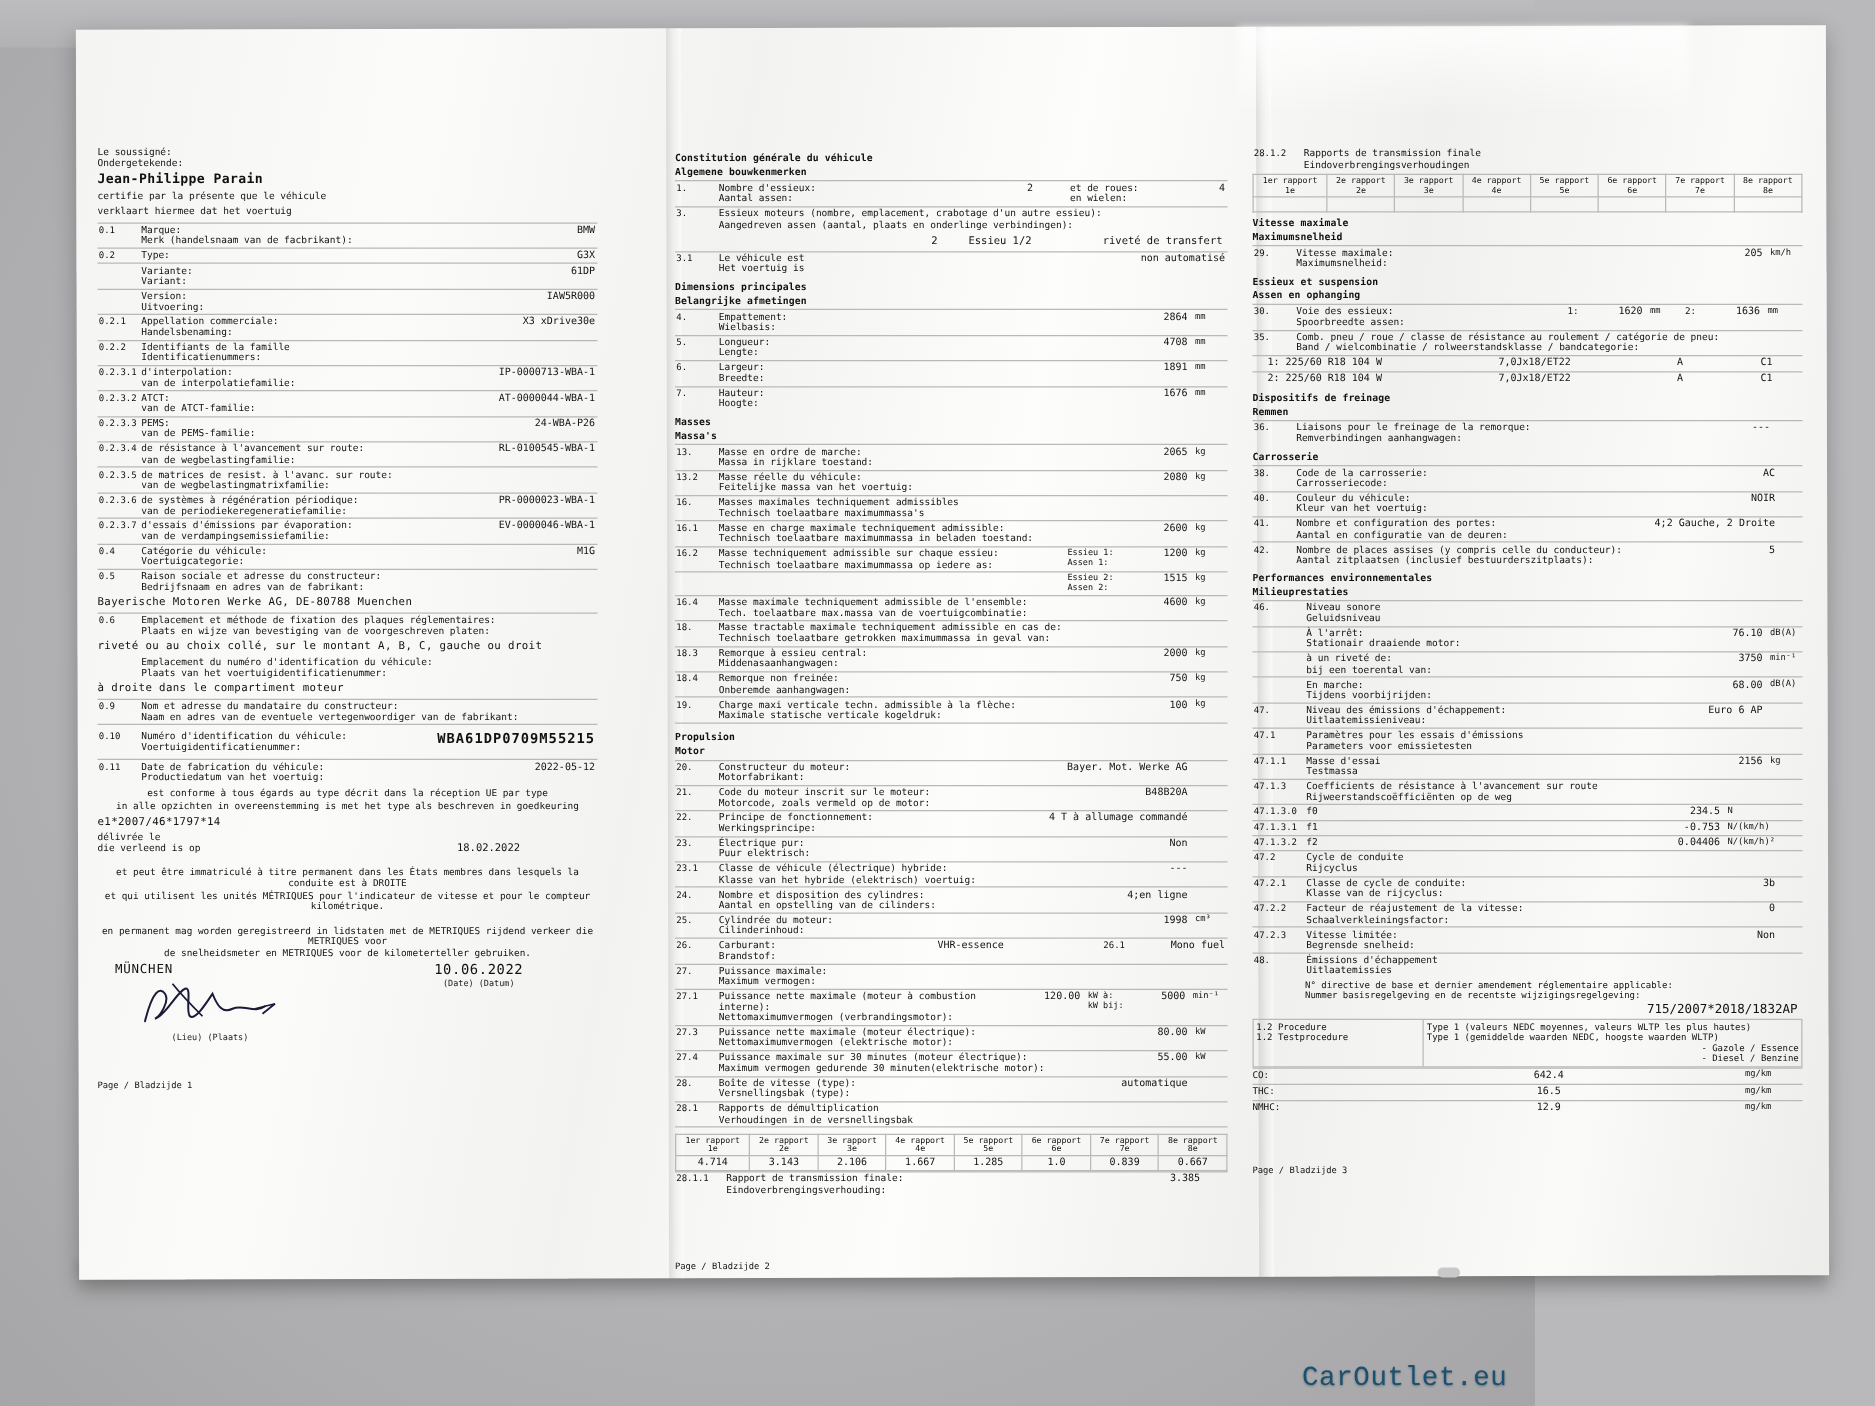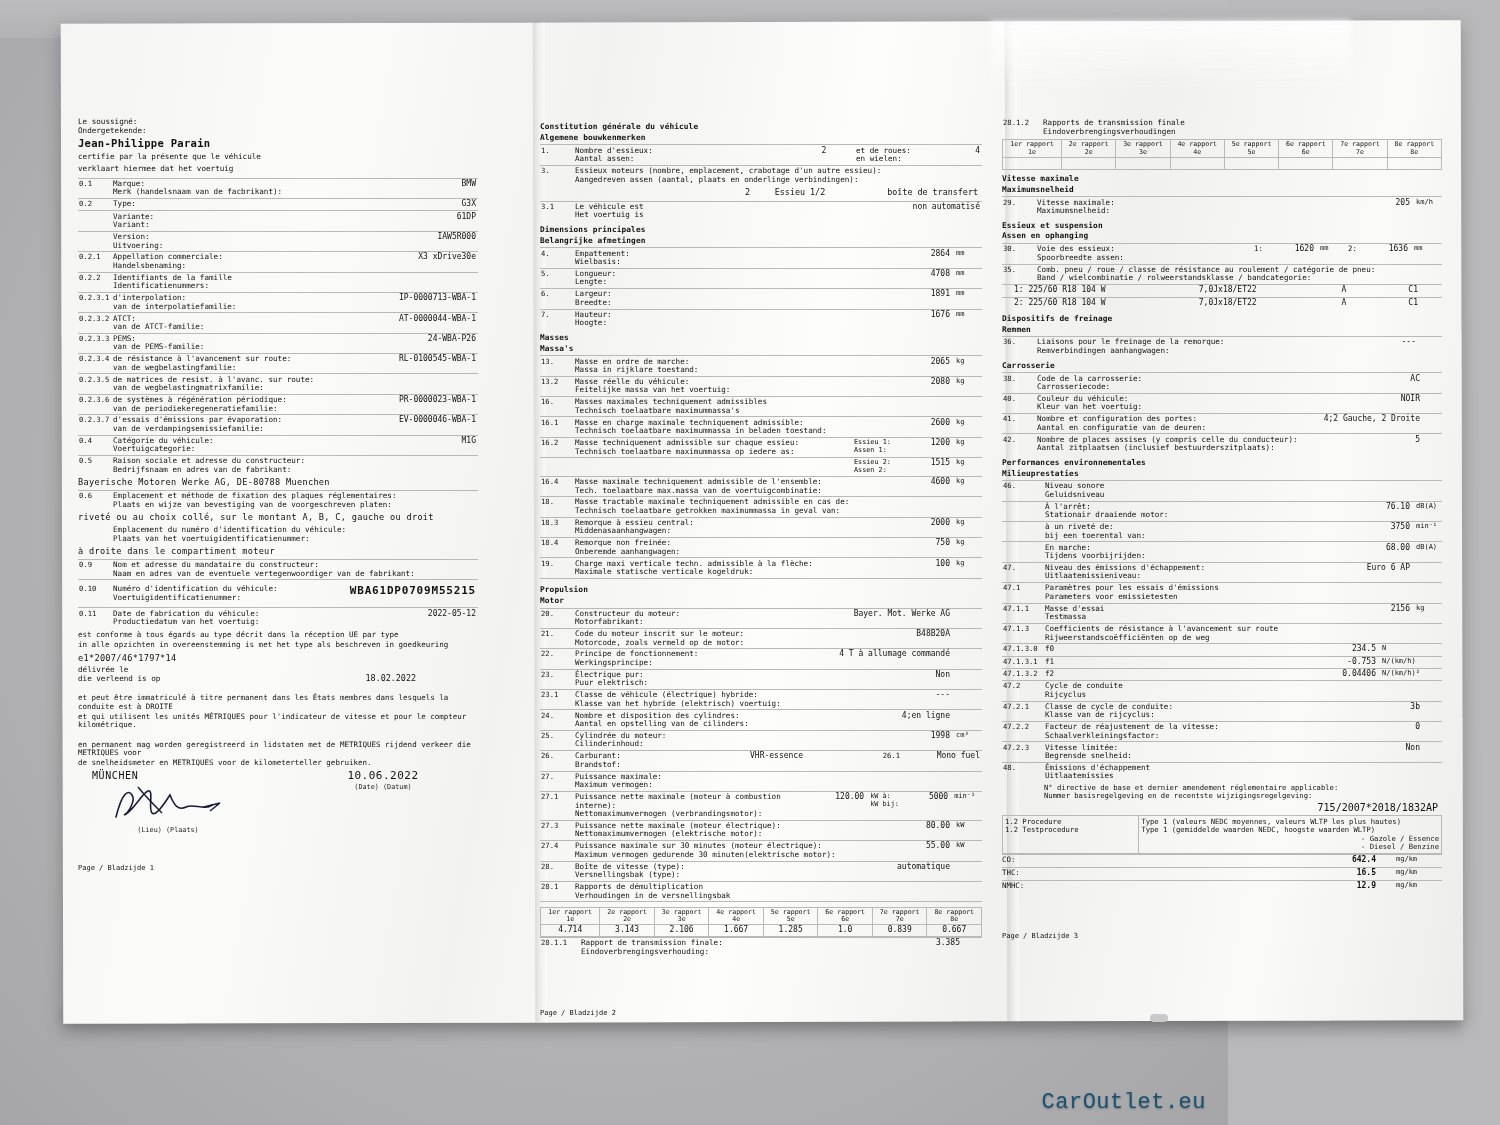--- a/index.html
+++ b/index.html
@@ -63,21 +63,21 @@
   .lab .nl{display:block;}
   .val{flex:0 0 auto;text-align:right;font-size:8px;padding-right:2px;white-space:nowrap;}
   .unit{display:inline-block;width:26px;text-align:left;font-size:7px;padding-left:4px;}
   .mid{font-size:8.4px;}
 
   .hdr-top{font-size:7.6px;}
   .name{font-size:10.5px;font-weight:bold;letter-spacing:.3px;margin:3px 0 3px 0;}
   .certify{font-size:7.6px;margin-bottom:4px;}
   .vin{font-size:11px;font-weight:bold;letter-spacing:.8px;}
 
-  .freetxt{font-size:7.5px;padding:3px 0 2px 0;}
+  .freetxt{font-size:7.5px;padding:3px 0 2px 0;text-align:center;}
   .freetxt.c{text-align:left;font-size:8.6px;letter-spacing:.3px;}
 
   .sig-area{display:flex;justify-content:space-between;}
   .sig-left{width:180px;text-align:center;}
   .sig-right{width:190px;text-align:center;}
   .city{font-size:10px;letter-spacing:.6px;text-align:left;padding-left:14px;}
   .date{font-size:11px;letter-spacing:.5px;}
   .cap{font-size:6.8px;margin-top:2px;color:#222;}
   .sigmark{height:44px;position:relative;}
   .sigmark svg{position:absolute;left:30px;top:2px;}
@@ -92,23 +92,23 @@
 
   .ratio-head td{font-size:6.6px;line-height:1.1;}
 
   
   .tyre{display:flex;border-top:.6px solid #b9b9b7;font-size:8px;padding:1.5px 0;}
   .tyre .t1{flex:0 0 42%;padding-left:12px;}
   .tyre .t2{flex:0 0 26%;}
   .tyre .t3{flex:0 0 14%;text-align:center;}
   .tyre .t4{flex:1 1 auto;text-align:right;padding-right:24px;}
 
-  .emis{display:flex;border-top:.6px solid #b9b9b7;font-size:7.4px;padding:1.5px 0;gap:12px;}
+  .emis{display:flex;border-top:.6px solid #b9b9b7;font-size:7.4px;padding:1.5px 0;}
   .emis .e1{flex:0 0 20%;}
-  .emis .e2{flex:1 1 auto;text-align:right;font-size:8px;padding-right:4px;font-weight:bold;}
+  .emis .e2{flex:1 1 auto;text-align:center;font-size:8px;padding-right:4px;}
   .emis .e3{flex:0 0 46px;font-size:7px;padding-left:4px;}
 
   .procbox{border:.6px solid #b9b9b7;display:flex;font-size:7.2px;}
   .procbox .p1{flex:0 0 30%;padding:2px;}
   .procbox .p2{flex:1 1 auto;padding:2px;border-left:.6px solid #b9b9b7;}
   .rightnote{text-align:right;font-size:10px;padding:2px 4px;}
 
   
   .wm{
     position:absolute;right:22px;bottom:10px;
@@ -368,21 +368,21 @@
     <div class="r">
       <div class="n">3.</div>
       <div class="lab">
         <span class="fr">Essieux moteurs (nombre, emplacement, crabotage d'un autre essieu):</span>
         <span class="nl">Aangedreven assen (aantal, plaats en onderlinge verbindingen):</span>
       </div>
     </div>
     <div style="display:flex;font-size:8.4px;padding:3px 0">
       <div style="flex:0 0 210px;text-align:right">2</div>
       <div style="flex:0 0 100px;text-align:center">Essieu 1/2</div>
-      <div style="flex:1 1 auto;text-align:right;padding-right:4px">boîte de transfert</div>
+      <div style="flex:1 1 auto;text-align:right;padding-right:4px">riveté de transfert</div>
     </div>
 
     <div class="r">
       <div class="n">3.1</div>
       <div class="lab">
         <span class="fr">Le véhicule est</span>
         <span class="nl">Het voertuig is</span>
       </div>
       <div class="val">non automatisé</div>
     </div>

